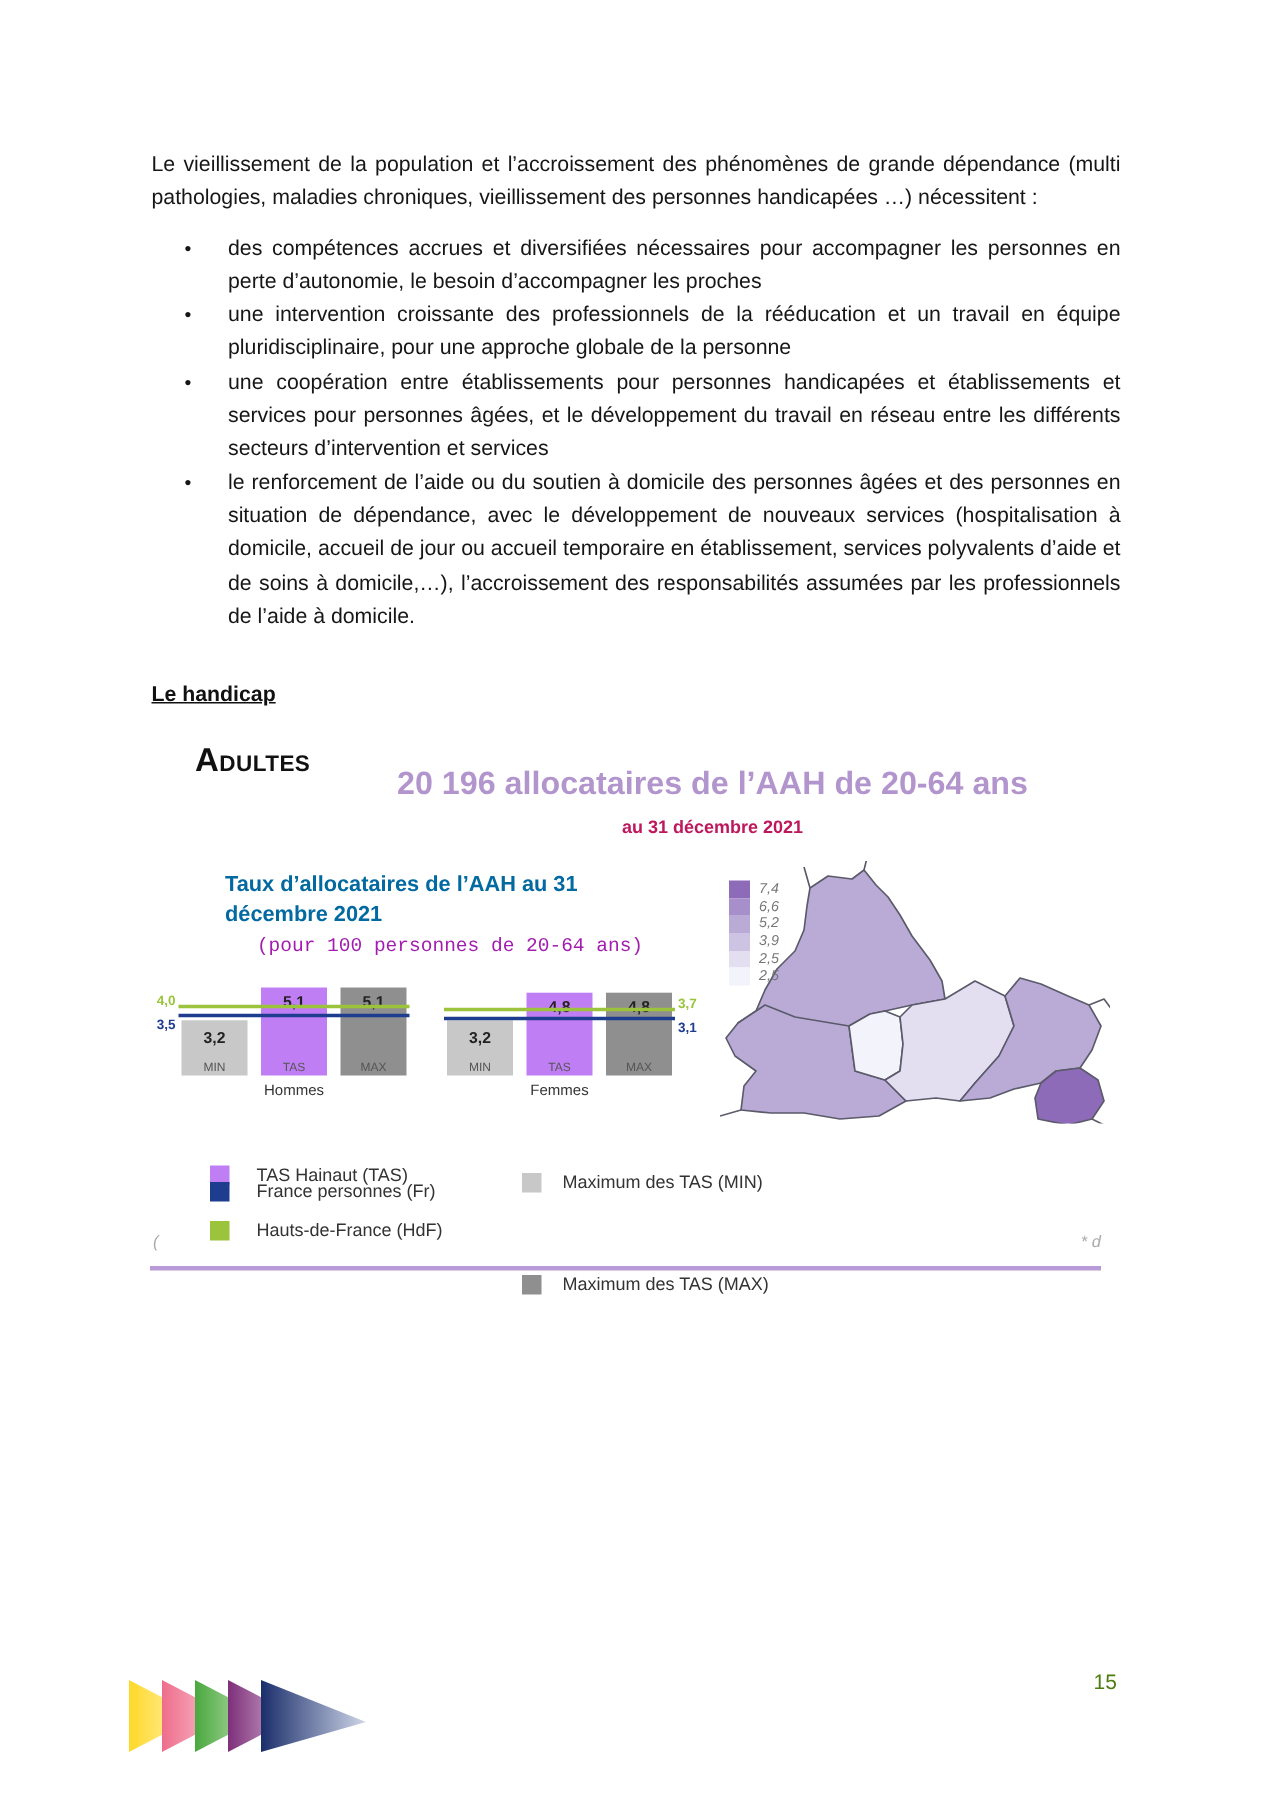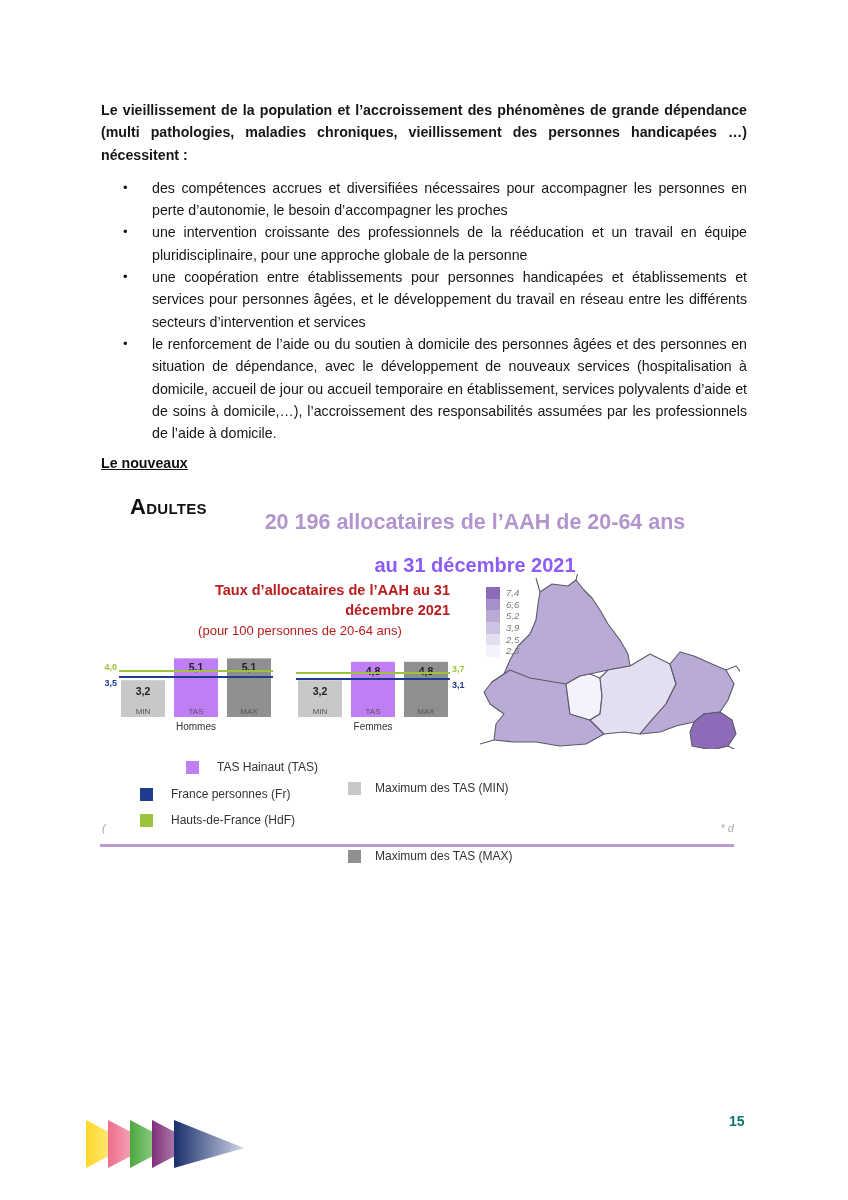--- a/index.html
+++ b/index.html
@@ -1,66 +1,66 @@
 <!DOCTYPE html>
 <html><head>
 <meta charset="utf-8">
 <style>
   html, body { margin: 0; padding: 0; background: #ffffff; }
   body { width: 848px; height: 1200px; position: relative; overflow: hidden;
          font-family: "Liberation Sans", sans-serif; color: #111; }
   .body-text { position: absolute; left: 101px; width: 646px; font-size: 14.2px;
                line-height: 22.3px; text-align: justify; color: #161616; }
-  .para { margin: 0; font-weight: bold; }
+  .para { margin: 0; }
   ul.bullets { list-style: none; margin: 0; padding: 0; }
   ul.bullets li { position: relative; padding-left: 51px; margin: 0; }
   ul.bullets li .bullet { position: absolute; left: 22px; top: 0; font-size: 13px; }
   .section-title { position: absolute; left: 101px; top: 455px; font-weight: bold;
                    text-decoration: underline; font-size: 14.2px; color: #111; }
 
   .figure { position: absolute; left: 100px; top: 488px; width: 636px; height: 362px; }
   .adultes { position: absolute; left: 30px; top: 6px; font-weight: bold; font-size: 22px;
              letter-spacing: 0.3px; color: #111; font-variant: small-caps; }
   .headline { position: absolute; left: 150px; top: 22px; width: 450px; text-align: center;
               font-size: 21.5px; font-weight: bold; color: #b395cd; }
-  .subheadline { position: absolute; left: 150px; top: 66px; width: 450px; text-align: center;
-                 font-size: 20px; font-weight: bold; color: #8b5cf6; }
-  .chart-title { position: absolute; left: 50px; top: 92px; width: 300px; text-align: right;
-                 font-size: 14.5px; font-weight: bold; color: #b91c1c; line-height: 20px; }
+  .subheadline { position: absolute; left: 150px; top: 56px; width: 450px; text-align: center;
+                 font-size: 12px; font-weight: bold; color: #be185d; }
+  .chart-title { position: absolute; left: 50px; top: 92px; width: 300px; text-align: left;
+                 font-size: 14.5px; font-weight: bold; color: #0369a1; line-height: 20px; }
   .chart-sub { position: absolute; left: 50px; top: 135px; width: 300px; text-align: center;
-               font-size: 13px; color: #b91c1c; }
+               font-size: 13px; color: #a21caf; font-family: Liberation Mono, monospace; }
   svg.chart { position: absolute; left: 0; top: 160px; }
   .legend { position: absolute; font-size: 12px; color: #333; }
   .legend .sw { display: inline-block; width: 13px; height: 13px; vertical-align: middle; margin-right: 18px; }
   .legend-item { position: absolute; white-space: nowrap; }
   .map-legend { position: absolute; left: 386px; top: 99px; font-size: 9.5px; color: #777; line-height: 11.7px; }
   .map-legend .row { display: flex; align-items: center; height: 11.7px; font-style: italic; }
   .map-legend .sw { width: 14px; height: 11.7px; margin-right: 6px; }
   svg.map { position: absolute; left: 380px; top: 86px; }
   .footnote-l { position: absolute; left: 2px; top: 334px; font-size: 11px; color: #aaa; font-style: italic; }
   .footnote-r { position: absolute; right: 2px; top: 334px; font-size: 11px; color: #aaa; font-style: italic; }
   .rule { position: absolute; left: 0; top: 356px; width: 634px; height: 3px; background: #b79ad6; }
 
-  .page-num { position: absolute; left: 729px; top: 1113px; font-size: 14px; color: #0f766e; font-weight: bold; }
+  .page-num { position: absolute; left: 729px; top: 1113px; font-size: 14px; color: #4d7c0f; }
   svg.logo { position: absolute; left: 84px; top: 1118px; }
 </style>
 </head>
 <body>
 
 <div class="body-text" style="top:99px;">
   <p class="para">Le vieillissement de la population et l’accroissement des phénomènes de grande dépendance (multi pathologies, maladies chroniques, vieillissement des personnes handicapées …) nécessitent :</p>
   <ul class="bullets" style="margin-top:11px;">
     <li><span class="bullet">•</span><span>des compétences accrues et diversifiées nécessaires pour accompagner les personnes en perte d’autonomie, le besoin d’accompagner les proches</span></li>
     <li><span class="bullet">•</span><span>une intervention croissante des professionnels de la rééducation et un travail en équipe pluridisciplinaire, pour une approche globale de la personne</span></li>
     <li><span class="bullet">•</span><span>une coopération entre établissements pour personnes handicapées et établissements et services pour personnes âgées, et le développement du travail en réseau entre les différents secteurs d’intervention et services</span></li>
     <li><span class="bullet">•</span><span>le renforcement de l’aide ou du soutien à domicile des personnes âgées et des personnes en situation de dépendance, avec le développement de nouveaux services (hospitalisation à domicile, accueil de jour ou accueil temporaire en établissement, services polyvalents d’aide et de soins à domicile,…), l’accroissement des responsabilités assumées par les professionnels de l’aide à domicile.</span></li>
   </ul>
 </div>
 
-<div class="section-title">Le nouveaux</div>
+<div class="section-title">Le handicap</div>
 
 <div class="figure">
   <div class="adultes">Adultes</div>
   <div class="headline">20 196 allocataires de l’AAH de 20-64 ans</div>
   <div class="subheadline">au 31 décembre 2021</div>
   <div class="chart-title">Taux d’allocataires de l’AAH au 31 décembre 2021</div>
   <div class="chart-sub">(pour 100 personnes de 20-64 ans)</div>
 
   <svg class="chart" id="chart-svg" width="380" height="100">
       <rect x="21" y="32.199999999999996" width="44" height="36.800000000000004" fill="#c8c8c8"></rect>
@@ -125,21 +125,21 @@
         <span class="sw" style="background: rgb(227, 222, 240);"></span>
         <span>2,5</span>
       </div>
       <div class="row">
         <span class="sw" style="background: rgb(243, 243, 251);"></span>
         <span>2,5</span>
       </div>
     </div>
 
   <div class="legend">
-    <div class="legend-item" style="left:40px; top:272px;margin-left:46px;">
+    <div class="legend-item" style="left:40px; top:288px;">
       <span class="sw" style="background:#c07ef5;"></span><span>TAS Hainaut (TAS)</span>
     </div>
     <div class="legend-item" style="left:40px; top:299px;">
       <span class="sw" style="background:#1f3d8f;"></span><span>France personnes (Fr)</span>
     </div>
     <div class="legend-item" style="left:40px; top:325px;">
       <span class="sw" style="background:#9bc43c;"></span><span>Hauts-de-France (HdF)</span>
     </div>
     <div class="legend-item" style="left:248px; top:293px;">
       <span class="sw" style="background:#c8c8c8; margin-right:14px;"></span><span>Maximum des TAS (MIN)</span>

